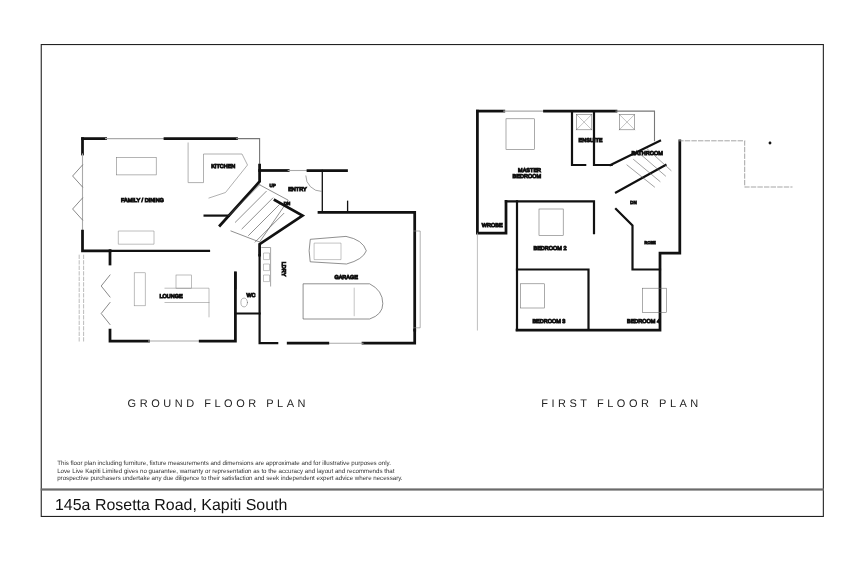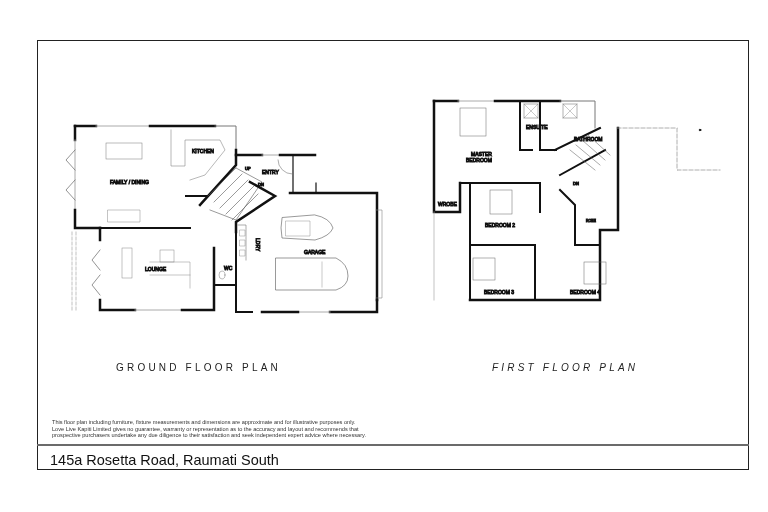--- a/index.html
+++ b/index.html
@@ -2,21 +2,21 @@
 <html><head>
 <meta charset="utf-8">
 <style>
   html, body { margin:0; padding:0; background:#ffffff; }
   body { width:768px; height:512px; position:relative; overflow:hidden; font-family:"Liberation Sans", sans-serif; }
   .frame { position:absolute; left:37px; top:40px; width:712px; height:430px; border:1.5px solid #222; box-sizing:border-box; }
   .addr-divider { position:absolute; left:37px; top:444px; width:712px; height:2px; background:#6b6b6b; }
   .plans { position:absolute; left:0; top:0; width:768px; height:512px; }
   .plan-title { position:absolute; top:362px; font-size:10px; letter-spacing:3.2px; color:#222; }
   .plan-title.ground { left:116px; }
-  .plan-title.first { left:492px;font-style:italic; }
+  .plan-title.first { left:492px; }
   .disclaimer { position:absolute; left:52px; top:419px; width:380px; font-size:5.6px; line-height:6.6px; color:#333; }
   .disclaimer div { white-space:nowrap; }
   .address { position:absolute; left:50px; top:452px; font-size:14.5px; color:#111; }
   .lbl { font-family:"Liberation Sans", sans-serif; font-size:5px; fill:#333; }
 </style>
 </head>
 <body>
 
 <div class="frame"></div>
 <div class="addr-divider"></div>
@@ -141,13 +141,13 @@
 
 <div class="plan-title ground">GROUND FLOOR PLAN</div>
 <div class="plan-title first">FIRST FLOOR PLAN</div>
 
 <div class="disclaimer">
   <div>This floor plan including furniture, fixture measurements and dimensions are approximate and for illustrative purposes only.</div>
   <div>Love Live Kapiti Limited gives no guarantee, warranty or representation as to the accuracy and layout and recommends that</div>
   <div>prospective purchasers undertake any due diligence to their satisfaction and seek independent expert advice where necessary.</div>
 </div>
 
-<div class="address">145a Rosetta Road, Raumati South</div>
+<div class="address">145a Rosetta Road, Kapiti South</div>
 
 </body></html>

